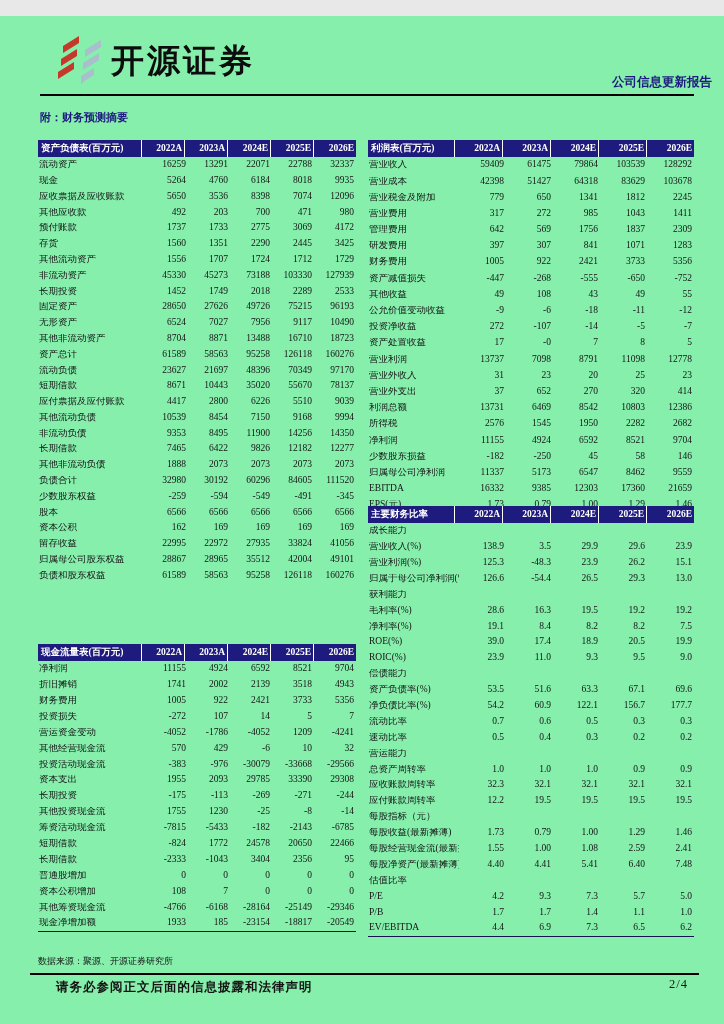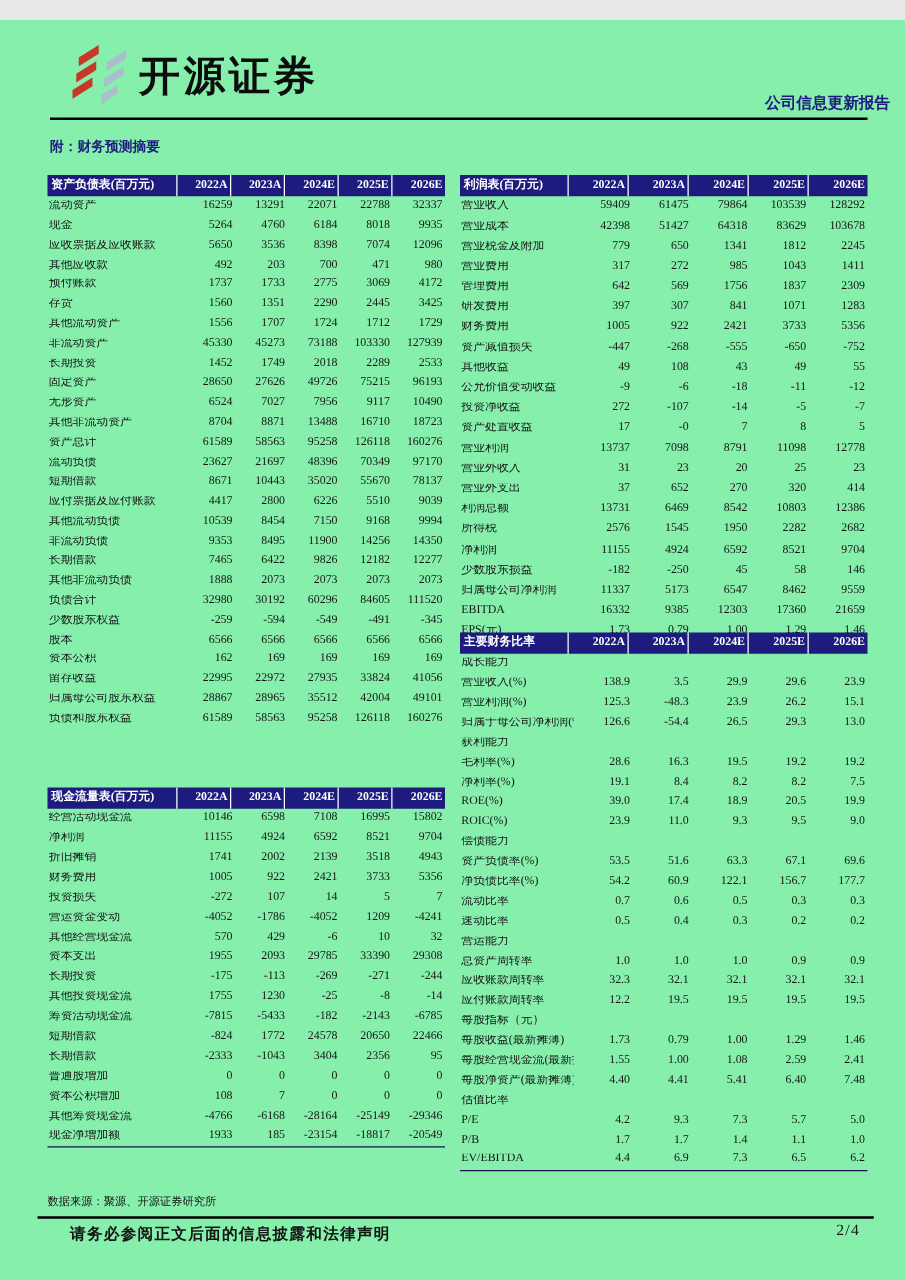--- a/index.html
+++ b/index.html
@@ -11,21 +11,21 @@
   .brand-text{font-size:33px;font-weight:bold;color:#0d0d0d;letter-spacing:3px;
               font-family:"DejaVu Sans","Liberation Sans",sans-serif;line-height:1;}
   .report-type{position:absolute;top:58px;right:12px;font-size:12.5px;font-weight:bold;color:#1e1b7e;}
   .header-rule{position:absolute;left:40px;right:30px;top:78px;height:2px;background:#000;}
   .page-title{position:absolute;left:40px;top:94px;font-size:11px;font-weight:bold;color:#1e1b7e;}
 
   
   .fin-table{position:absolute;font-size:9.5px;line-height:1;}
   #t-bs{left:38px;top:124px;width:318px;}
   #t-is{left:368px;top:124px;width:326px;}
-  #t-cf{left:38px;top:614px;width:318px;border-bottom:1.5px solid #16134f;}
+  #t-cf{left:38px;top:628px;width:318px;border-bottom:1.5px solid #16134f;}
   #t-ratio{left:368px;top:490px;width:326px;border-bottom:1.5px solid #16134f;}
 
   .thead{display:flex;background:#1e1b7e;color:#fff;height:17px;font-weight:bold;}
   .th-label{flex:1;display:flex;align-items:center;padding-left:3px;}
   .th-val{width:40px;border-left:1px solid #ffffff;display:flex;align-items:center;
           justify-content:flex-end;padding-right:2px;text-align:right;}
   #t-is .th-val,#t-ratio .th-val{width:45px;}
 
   .trow{display:flex;align-items:center;}
   #t-bs .trow{height:15.8px;}
@@ -482,28 +482,20 @@
     </div>
   <div class="fin-table" id="t-cf">
       <div class="thead">
         <div class="th-label">现金流量表(百万元)</div>
         <div class="th-val">2022A</div>
         <div class="th-val">2023A</div>
         <div class="th-val">2024E</div>
         <div class="th-val">2025E</div>
         <div class="th-val">2026E</div>
       </div>
-      <div class="trow bold">
-        <div class="td-label">经营活动现金流</div>
-        <div class="td-val">10146</div>
-        <div class="td-val">6598</div>
-        <div class="td-val">7108</div>
-        <div class="td-val">16995</div>
-        <div class="td-val">15802</div>
-      </div>
       <div class="trow">
         <div class="td-label">净利润</div>
         <div class="td-val">11155</div>
         <div class="td-val">4924</div>
         <div class="td-val">6592</div>
         <div class="td-val">8521</div>
         <div class="td-val">9704</div>
       </div>
       <div class="trow">
         <div class="td-label">折旧摊销</div>
@@ -537,20 +529,28 @@
         <div class="td-val">1209</div>
         <div class="td-val">-4241</div>
       </div>
       <div class="trow">
         <div class="td-label">其他经营现金流</div>
         <div class="td-val">570</div>
         <div class="td-val">429</div>
         <div class="td-val">-6</div>
         <div class="td-val">10</div>
         <div class="td-val">32</div>
+      </div>
+      <div class="trow bold">
+        <div class="td-label">投资活动现金流</div>
+        <div class="td-val">-383</div>
+        <div class="td-val">-976</div>
+        <div class="td-val">-30079</div>
+        <div class="td-val">-33668</div>
+        <div class="td-val">-29566</div>
       </div>
       <div class="trow">
         <div class="td-label">资本支出</div>
         <div class="td-val">1955</div>
         <div class="td-val">2093</div>
         <div class="td-val">29785</div>
         <div class="td-val">33390</div>
         <div class="td-val">29308</div>
       </div>
       <div class="trow">

